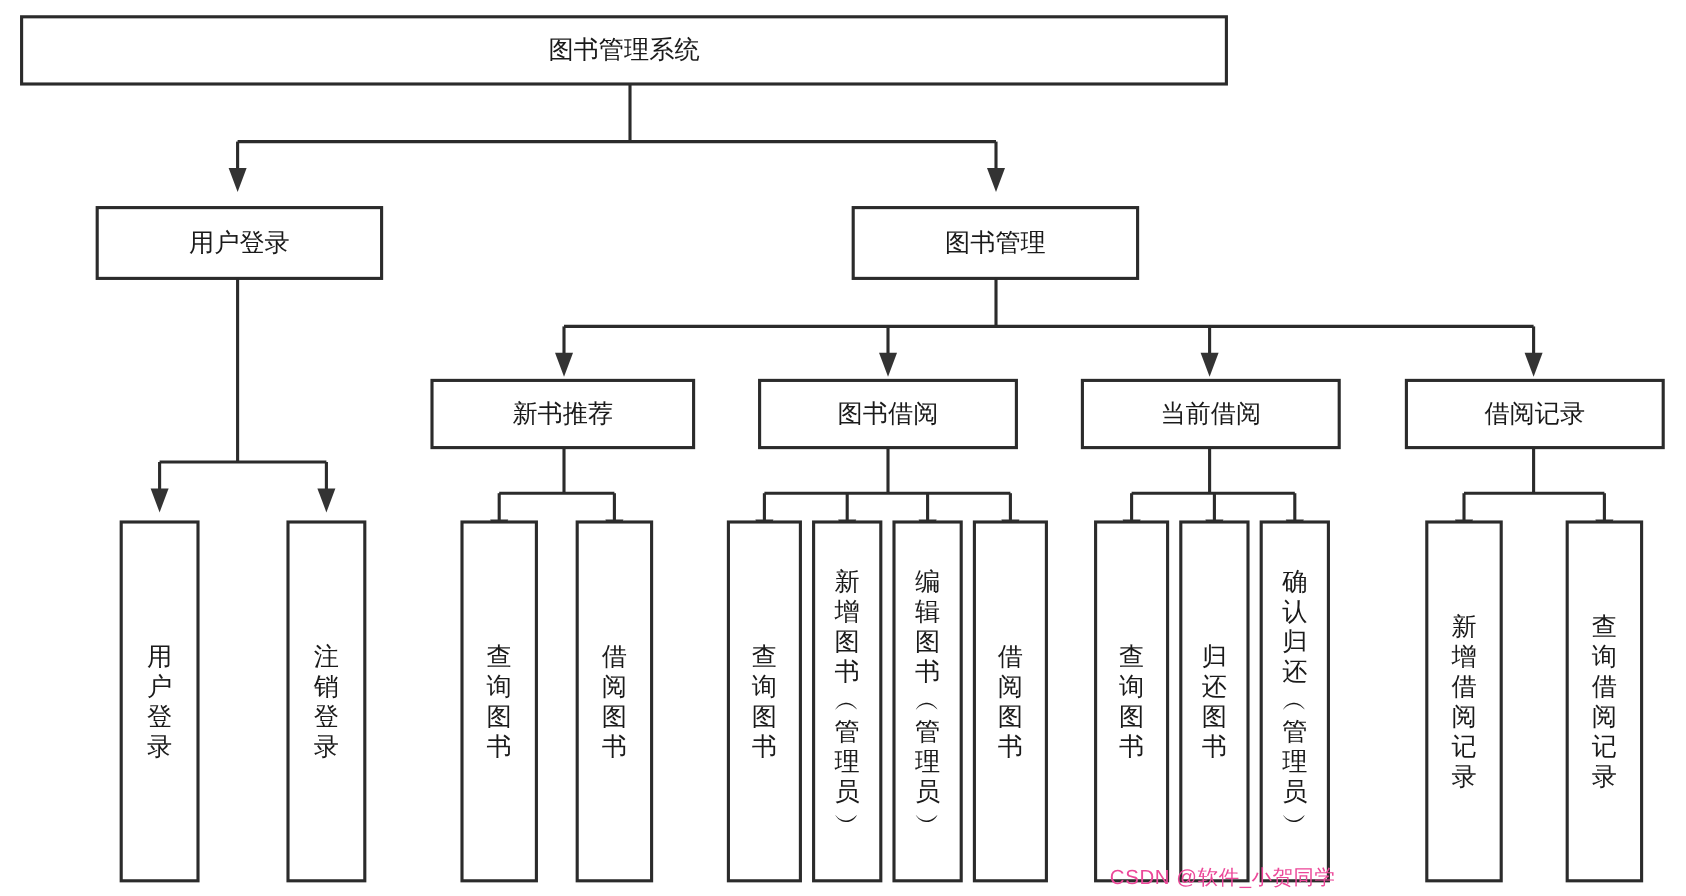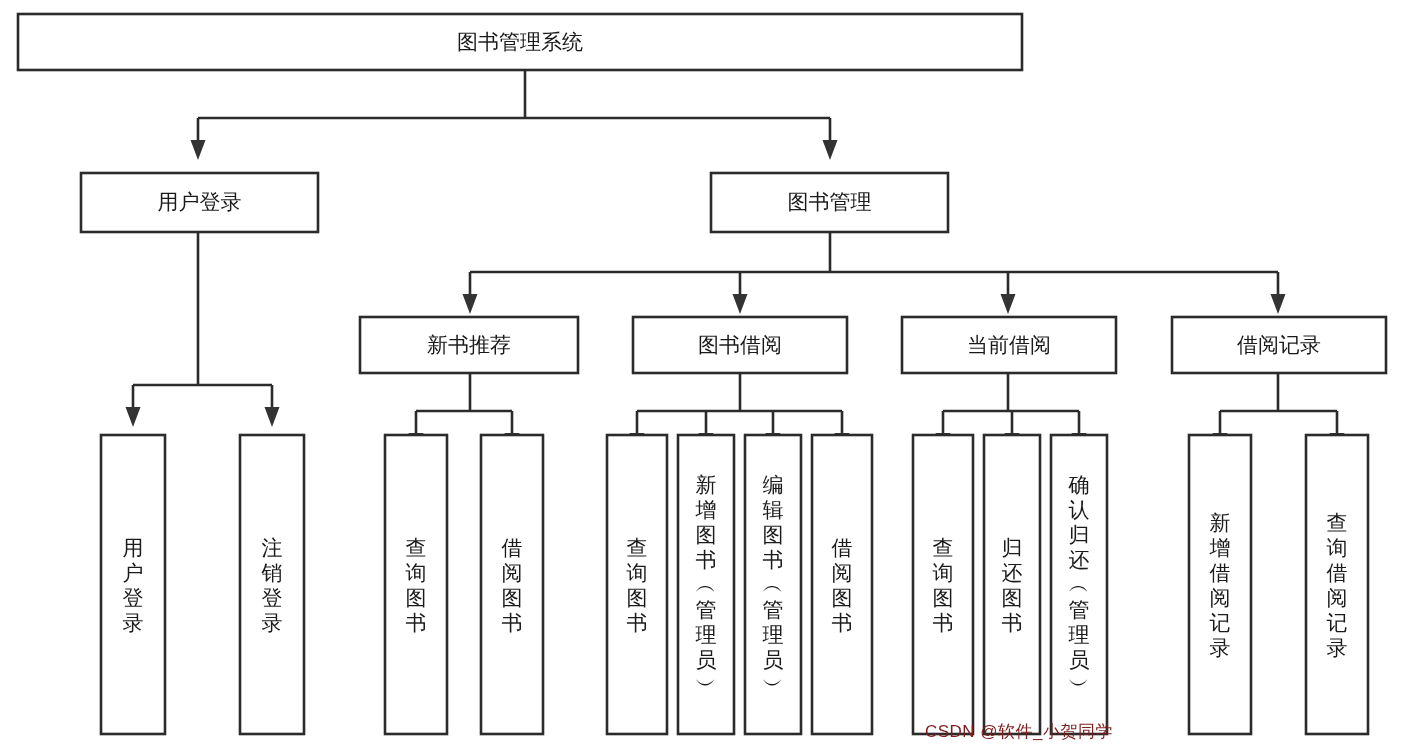--- a/index.html
+++ b/index.html
@@ -54,21 +54,21 @@
     font-size: 21px;
     fill: #1a1a1a;
     text-anchor: middle;
   }
   .watermark {
     position: absolute;
     right: 8px;
     bottom: 4px;
     font-family: "Liberation Sans", "DejaVu Sans", sans-serif;
     font-size: 17px;
-    color: #7f1d1d;
+    color: #ec4899;
     letter-spacing: 0.5px;
     white-space: nowrap;
     user-select: none;
   }
 </style>
 </head>
 <body>
 
 <div id="diagram-root">
   <svg id="flow-svg" viewBox="0 0 1405 747">

